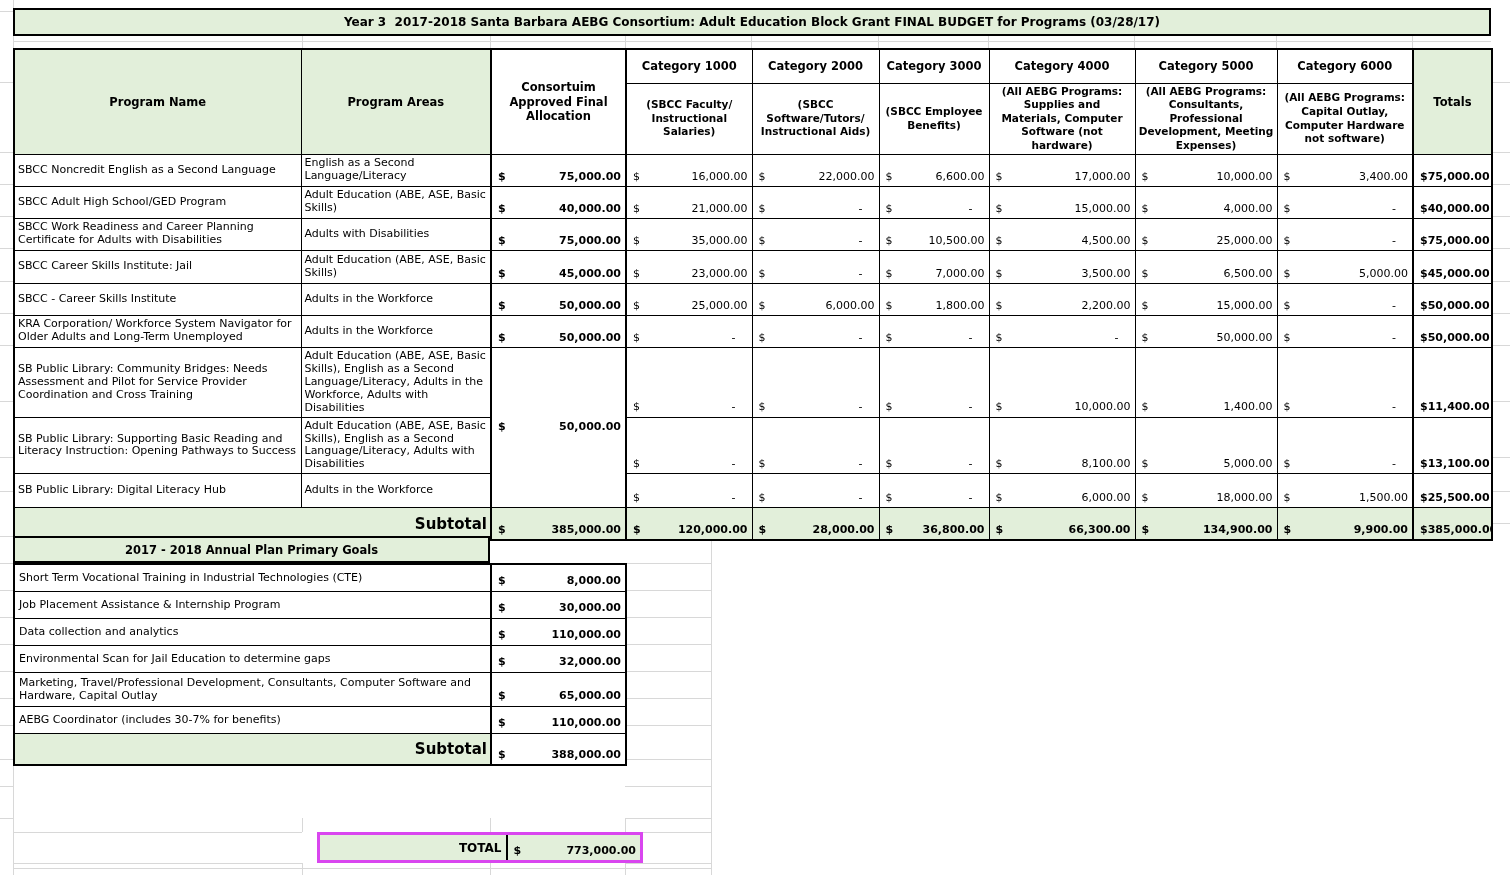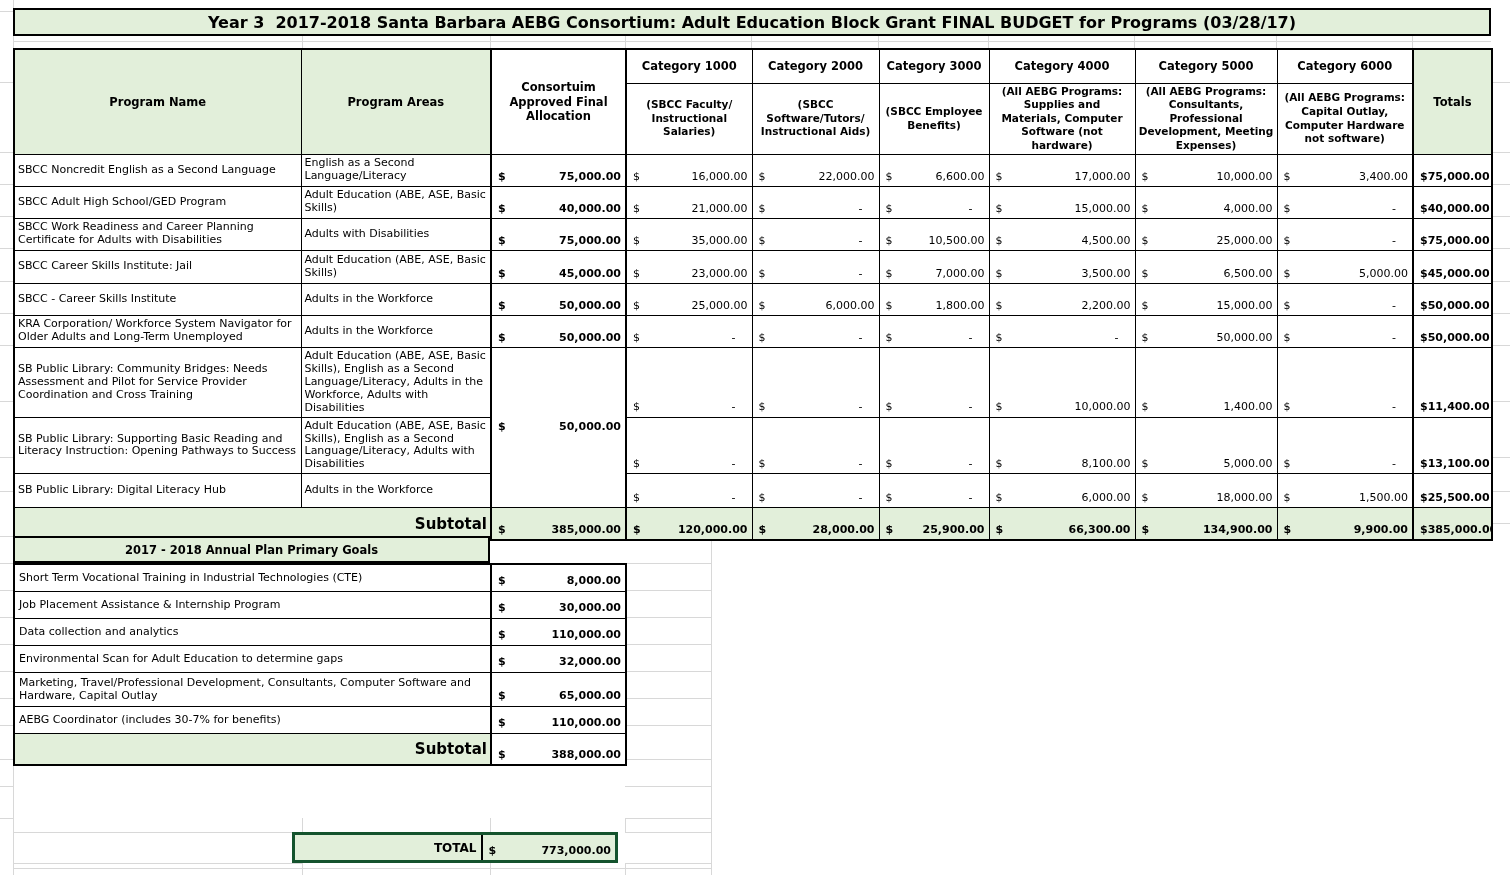--- a/index.html
+++ b/index.html
@@ -5,21 +5,21 @@
   html,body{margin:0;padding:0;background:#fff;}
   #page{position:relative;width:1510px;height:875px;background:#fff;overflow:hidden;
         font-family:"DejaVu Sans","Liberation Sans",sans-serif;color:#000;}
   #page *{box-sizing:border-box;}
   .gl{position:absolute;background:var(--gridline,#d8d8d8);}
 
   
   .title-bar{position:absolute;left:13px;top:8px;width:1478px;height:28px;
              background:var(--green,#e2efda);border:2.5px solid #000;
              display:flex;align-items:center;justify-content:center;}
-  .title-bar span{font-weight:bold;font-size:16px;white-space:pre;}
+  .title-bar span{font-weight:bold;font-size:12px;white-space:pre;}
 
   
   table{border-collapse:collapse;table-layout:fixed;position:absolute;background:#fff;}
   td{border:1px solid #000;font-size:11px;vertical-align:middle;padding:1px 3px;overflow:hidden;}
   .green{background:var(--green,#e2efda);}
   .hdr{font-weight:bold;text-align:center;font-size:11.5px;line-height:1.25;}
   .h-desc{font-weight:bold;text-align:center;font-size:10.5px;line-height:1.3;}
   .bl2{border-left-width:2px;}
   .bold{font-weight:bold;}
 
@@ -37,21 +37,21 @@
   .alloc-merged .amt{align-items:center;}
   .sub-label{font-weight:bold;text-align:right;font-size:15px;padding-right:3px;}
 
   .goals-hdr{position:absolute;left:13px;top:536px;width:477px;height:27px;
              background:var(--green,#e2efda);border:2px solid #000;
              display:flex;align-items:center;justify-content:center;
              font-weight:bold;font-size:11.5px;}
   #goals-table{left:13px;top:563px;width:612px;border:2px solid #000;}
   #goals-table .g-label{font-size:11px;line-height:1.2;padding:2px 4px;vertical-align:middle;}
 
-  #total-box{left:292px;top:832px;width:323px;height:31px;border:3px solid #14532d;}
+  #total-box{left:317px;top:832px;width:323px;height:31px;border:3px solid #d946ef;}
   #total-box td{background:var(--green,#e2efda);}
   .total-label{font-weight:bold;text-align:right;font-size:12px;padding-right:4px;}
 </style>
 </head>
 <body>
 
 <div id="page">
 
   <div id="gridlines">
       <div class="gl" style="left: 13px; top: 0px; width: 1px; height: 875px;"></div>
@@ -647,21 +647,21 @@
           </td>
       <td class="c-amt green">
             <div class="amt bold">
               <span class="cur">$</span>
               <span class="v">28,000.00</span>
             </div>
           </td>
       <td class="c-amt green">
             <div class="amt bold">
               <span class="cur">$</span>
-              <span class="v">25,900.00</span>
+              <span class="v">36,800.00</span>
             </div>
           </td>
       <td class="c-amt green">
             <div class="amt bold">
               <span class="cur">$</span>
               <span class="v">66,300.00</span>
             </div>
           </td>
       <td class="c-amt green">
             <div class="amt bold">
@@ -716,21 +716,21 @@
     <tr class="r27">
       <td class="g-label">Data collection and analytics</td>
       <td class="c-amt bl2">
             <div class="amt bold">
               <span class="cur">$</span>
               <span class="v">110,000.00</span>
             </div>
           </td>
     </tr>
     <tr class="r27">
-      <td class="g-label">Environmental Scan for Adult Education to determine gaps</td>
+      <td class="g-label">Environmental Scan for Jail Education to determine gaps</td>
       <td class="c-amt bl2">
             <div class="amt bold">
               <span class="cur">$</span>
               <span class="v">32,000.00</span>
             </div>
           </td>
     </tr>
     <tr class="r34">
       <td class="g-label">Marketing, Travel/Professional Development, Consultants, Computer Software and Hardware, Capital Outlay</td>
       <td class="c-amt bl2">

